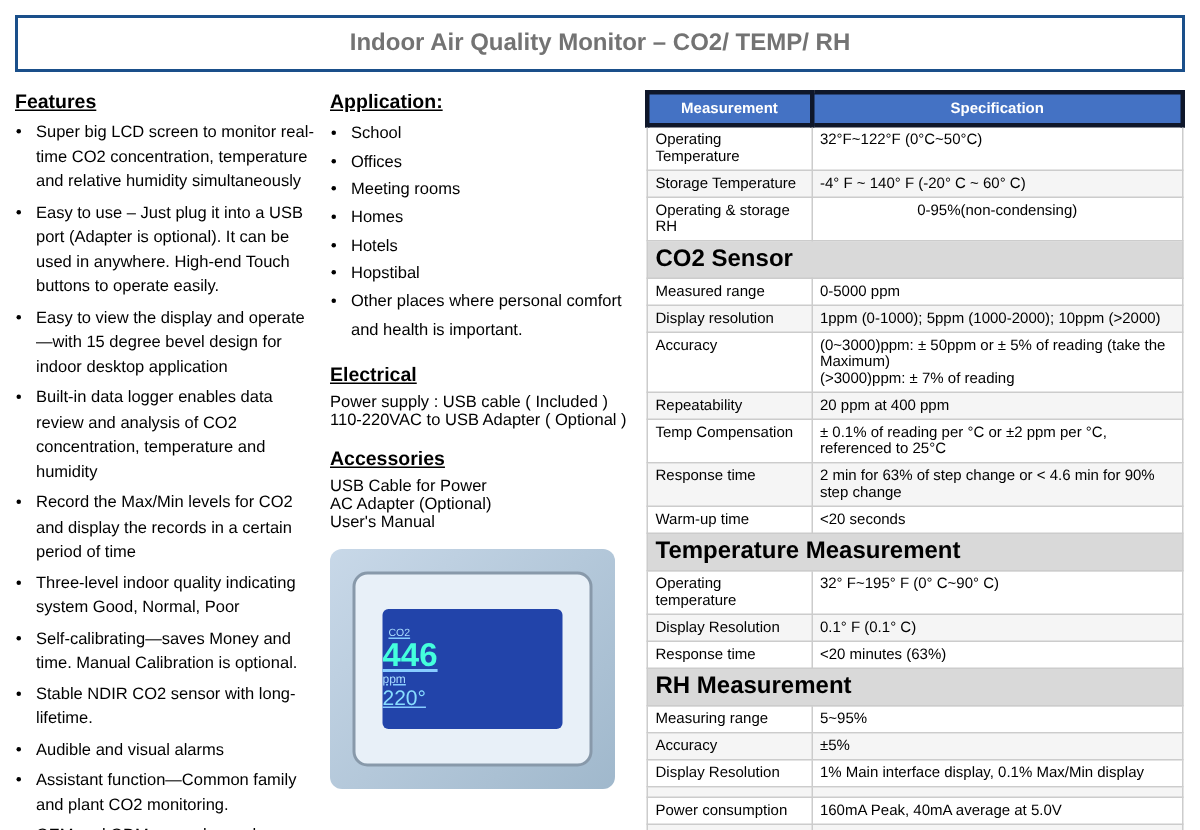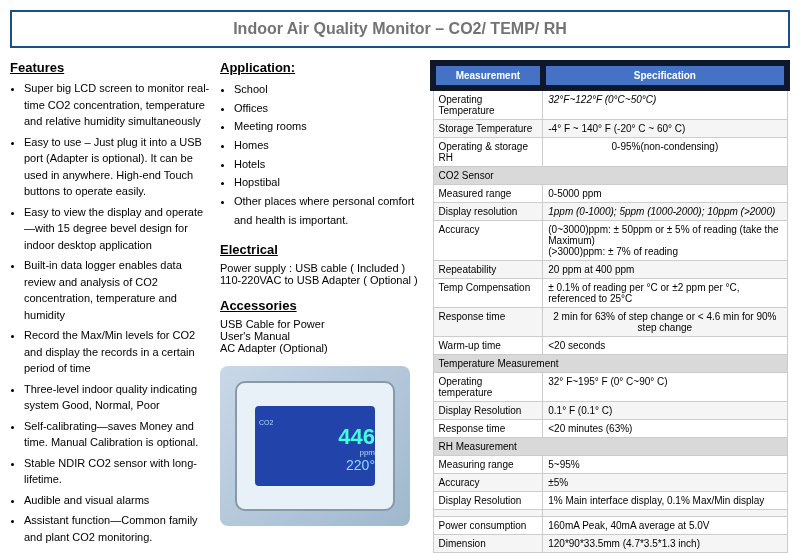--- a/index.html
+++ b/index.html
@@ -81,24 +81,25 @@
       justify-content: center;
       position: relative;
     }
     .device-screen {
       width: 120px;
       height: 80px;
       background: #2244aa;
       border-radius: 4px;
       display: flex;
       flex-direction: column;
-      align-items: flex-end;
+      align-items: flex-start;
       justify-content: center;
       color: #88ccff;
       font-size: 9px;
+      text-decoration: underline;
     }
     .device-big-num {
       font-size: 22px;
       font-weight: bold;
       color: #44ffdd;
       line-height: 1;
     }
     .device-sub-num {
       font-size: 14px;
       color: #88ddff;
@@ -110,34 +111,34 @@
     .spec-table {
       width: 100%;
       border-collapse: collapse;
       font-size: 10px;
     }
     .spec-table th {
       background: #4472c4;
       color: #fff;
       text-align: center;
       padding: 4px 6px;
-      border: 6px solid #0f172a;
+      border: 3px solid #0f172a;
     }
     .spec-table td {
       border: 1px solid #ccc;
       padding: 3px 5px;
       vertical-align: top;
     }
     .spec-table tr:nth-child(even) td {
       background: #f5f5f5;
     }
     .section-header-row td {
       background: #d9d9d9 !important;
-      font-weight: normal;
-      font-size: 10px;
+      font-weight: bold;
+      font-size: 16px;
     }
   </style>
 </head>
 <body>
 
 <div class="page-title">Indoor Air Quality Monitor – CO2/ TEMP/ RH</div>
 
 <div class="main-content">
 
   <div class="left-col">
@@ -174,22 +175,22 @@
       <div class="section-title">Electrical</div>
       <div>
           <p>Power supply : USB cable ( Included )</p>
           <p>110-220VAC to USB Adapter ( Optional )</p>
         </div>
     </div>
     <div class="accessories-section">
       <div class="section-title">Accessories</div>
       <div>
           <p>USB Cable for Power</p>
+          <p>AC Adapter (Optional)</p>
           <p>User's Manual</p>
-          <p>AC Adapter (Optional)</p>
         </div>
     </div>
     <div class="device-image">
       <div class="device-body">
         <div class="device-screen">
           <div style="font-size:7px; color:#aaddff; align-self:flex-start; padding-left:4px;">CO2</div>
           <div class="device-big-num">446</div>
           <div class="device-ppm">ppm</div>
           <div class="device-sub-num">220°</div>
         </div>
@@ -201,57 +202,57 @@
     <table class="spec-table">
       <thead>
         <tr>
           <th>Measurement</th>
           <th>Specification</th>
         </tr>
       </thead>
       <tbody>
       <tr>
             <td>Operating Temperature</td>
-            <td style="white-space: pre-line; font-style: italic;">32°F~122°F (0°C~50°C)</td>
+            <td style="white-space: pre-line;">32°F~122°F (0°C~50°C)</td>
           </tr>
           <tr>
             <td>Storage Temperature</td>
             <td style="white-space: pre-line;">-4° F ~ 140° F (-20° C ~ 60° C)</td>
           </tr>
           <tr>
             <td>Operating &amp; storage RH</td>
             <td style="white-space: pre-line; text-align: center;">0-95%(non-condensing)</td>
           </tr>
           <tr class="section-header-row">
             <td colspan="2">CO2 Sensor</td>
           </tr>
           <tr>
             <td>Measured range</td>
             <td style="white-space: pre-line;">0-5000 ppm</td>
           </tr>
           <tr>
             <td>Display resolution</td>
-            <td style="white-space: pre-line; font-style: italic;">1ppm (0-1000); 5ppm (1000-2000); 10ppm (&gt;2000)</td>
+            <td style="white-space: pre-line;">1ppm (0-1000); 5ppm (1000-2000); 10ppm (&gt;2000)</td>
           </tr>
           <tr>
             <td>Accuracy</td>
             <td style="white-space: pre-line;">(0~3000)ppm: ± 50ppm or ± 5% of reading (take the Maximum)
 (&gt;3000)ppm: ± 7% of reading</td>
           </tr>
           <tr>
             <td>Repeatability</td>
             <td style="white-space: pre-line;">20 ppm at 400 ppm</td>
           </tr>
           <tr>
             <td>Temp Compensation</td>
             <td style="white-space: pre-line;">± 0.1% of reading per °C or ±2 ppm per °C, referenced to 25°C</td>
           </tr>
           <tr>
             <td>Response time</td>
-            <td style="white-space: pre-line; text-align: center;">2 min for 63% of step change or &lt; 4.6 min for 90% step change</td>
+            <td style="white-space: pre-line;">2 min for 63% of step change or &lt; 4.6 min for 90% step change</td>
           </tr>
           <tr>
             <td>Warm-up time</td>
             <td style="white-space: pre-line;">&lt;20 seconds</td>
           </tr>
           <tr class="section-header-row">
             <td colspan="2">Temperature Measurement</td>
           </tr>
           <tr>
             <td>Operating temperature</td>

